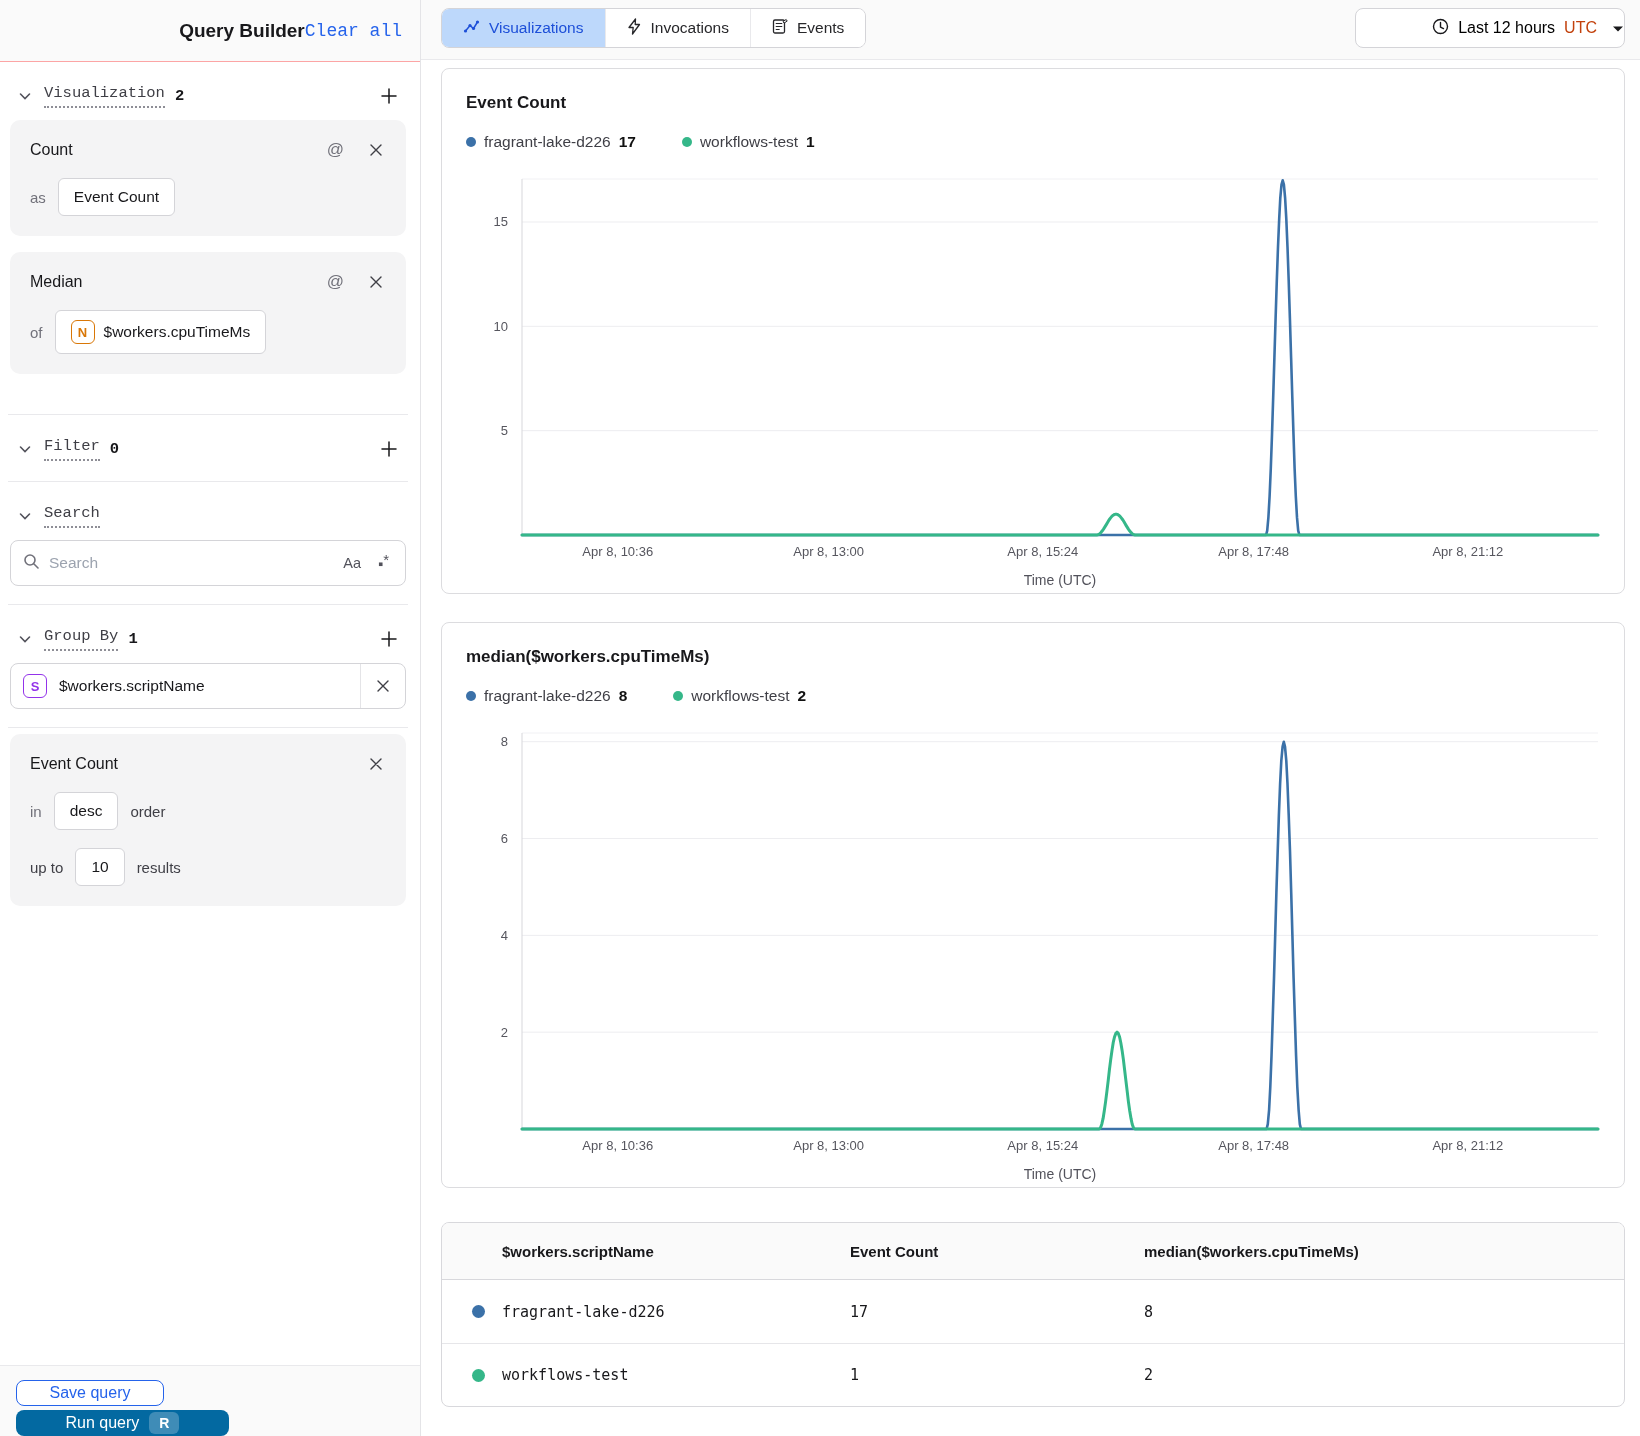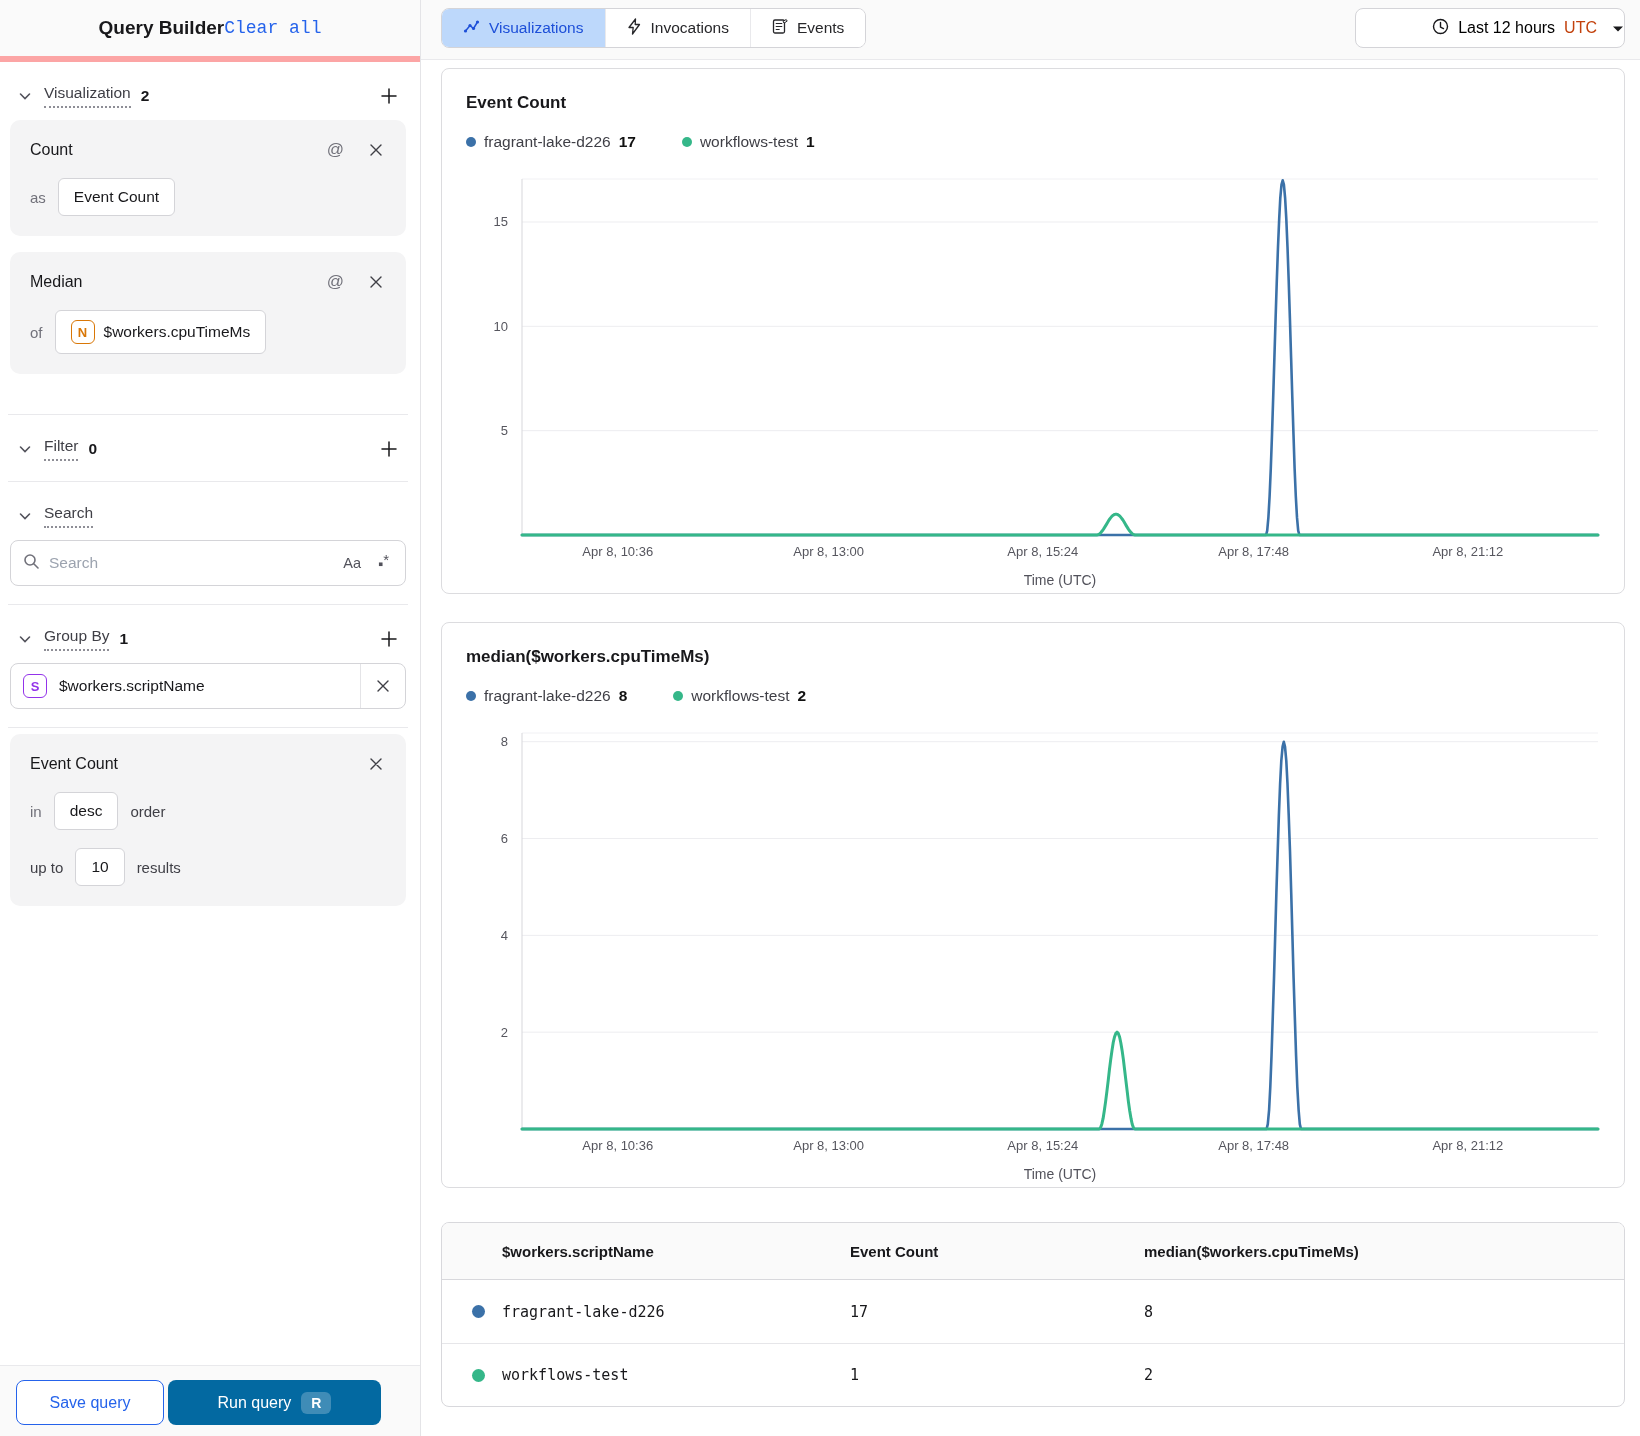--- a/index.html
+++ b/index.html
@@ -2,28 +2,28 @@
 <html><head>
 <meta charset="utf-8">
 <style>
   * { box-sizing: border-box; margin: 0; padding: 0; }
   html,body { width:1640px; height:1436px; overflow:hidden; background:#fff;
     font-family:"Liberation Sans", sans-serif; color:#18181b; }
   body { display:flex; }
 
   
   .sidebar { width:421px; min-width:421px; border-right:1px solid #e4e4e7; display:flex; flex-direction:column; background:#fff; }
-  .sb-header { height:62px; display:flex; align-items:center; justify-content:center;
-    padding:0 18px; background:#fafafa; border-bottom:6px solid #fca5a5; }
+  .sb-header { height:62px; display:flex; align-items:center; justify-content:flex-end;
+    padding:0 18px; background:#fafafa; border-bottom:1px solid #fca5a5; }
   .sb-title { font-size:19px; font-weight:700; }
   .link-blue { color:#2563eb; font-size:18px; cursor:pointer; background:none; border:none; font-family:Liberation Mono, monospace; }
   .sb-scroll { flex:1; overflow:hidden; padding:0 12px 0 8px; }
   .sb-section { border-bottom:1px solid #e9e9ec; padding:6px 0 18px; }
   .sb-section.no-border { border-bottom:none; }
-  .sec-head { display:flex; align-items:center; gap:10px; padding:16px 8px 12px; }
+  .sec-head { display:flex; align-items:center; gap:10px; padding:16px 8px 12px;font-family:Liberation Mono, monospace; }
   .sec-label { font-size:15.5px; color:#3f3f46; border-bottom:2px dotted #8e8e96; padding-bottom:4px; }
   .sec-count { font-size:15.5px; font-weight:700; }
   .spacer { flex:1; }
   .icon-btn { background:none; border:none; cursor:pointer; display:inline-flex; align-items:center; justify-content:center; padding:2px; color:#3f3f46; }
   .gray-card { background:#f4f4f5; border-radius:10px; padding:20px; margin:0 2px 16px; }
   .card-head { display:flex; align-items:center; }
   .card-title { font-size:16px; font-weight:500; }
   .at-btn { font-size:17px; color:#71717a; margin-left:auto; margin-right:22px; background:none; border:none; cursor:pointer; font-family:inherit; }
   .card-row { display:flex; align-items:center; gap:12px; margin-top:18px; }
   .muted { color:#71717a; font-size:15px; }
@@ -38,21 +38,21 @@
   .search-box input { flex:1; border:none; outline:none; font-size:15.5px; font-family:inherit; color:#18181b; background:transparent; }
   .search-box input::placeholder { color:#9ca3af; }
   .tog { color:#52525b; font-size:14.5px; background:none; border:none; cursor:pointer; font-family:inherit; padding:0 4px; }
   .regex-star { position:relative; top:-4px; font-size:15px; }
   .field-item { margin:0 2px; background:#fff; border:1px solid #d4d4d8; border-radius:8px; height:46px;
     display:flex; align-items:center; overflow:hidden; }
   .field-item .name { font-size:15.5px; margin-left:12px; }
   .field-item .chip-wrap { margin-left:12px; display:flex; }
   .vdiv { width:1px; align-self:stretch; background:#e4e4e7; }
   .x-cell { width:44px; align-self:stretch; display:flex; align-items:center; justify-content:center; }
-  .sb-footer { border-top:1px solid #e9e9ec; background:#fafafa; padding:14px 16px 0; display:flex; gap:4px; height:71px; }
+  .sb-footer { border-top:1px solid #e9e9ec; background:#fafafa; padding:14px 16px 0; display:flex; gap:4px; height:71px;flex-direction:column; }
   .btn { border-radius:8px; font-size:16px; font-family:inherit; cursor:pointer; height:45px; display:inline-flex; align-items:center; justify-content:center; gap:10px; }
   .btn-outline { background:#fff; border:1px solid #2563eb; color:#2563eb; width:148px; }
   .btn-primary { background:#0369a1; border:none; color:#fff; width:213px; font-weight:500; }
   .kbd { background:rgba(255,255,255,0.24); border-radius:6px; padding:3px 10px; font-size:14px; font-weight:600; }
 
   
   .main { flex:1; display:flex; flex-direction:column; background:#fff; }
   .main-top { height:60px; background:#fafafa; border-bottom:1px solid #e9e9ec; display:flex;
     align-items:flex-start; justify-content:space-between; padding:8px 15px 0 20px; }
   .tabbar { display:inline-flex; border:1px solid #d4d4d8; border-radius:8px; background:#fff; height:40px; overflow:hidden; }

